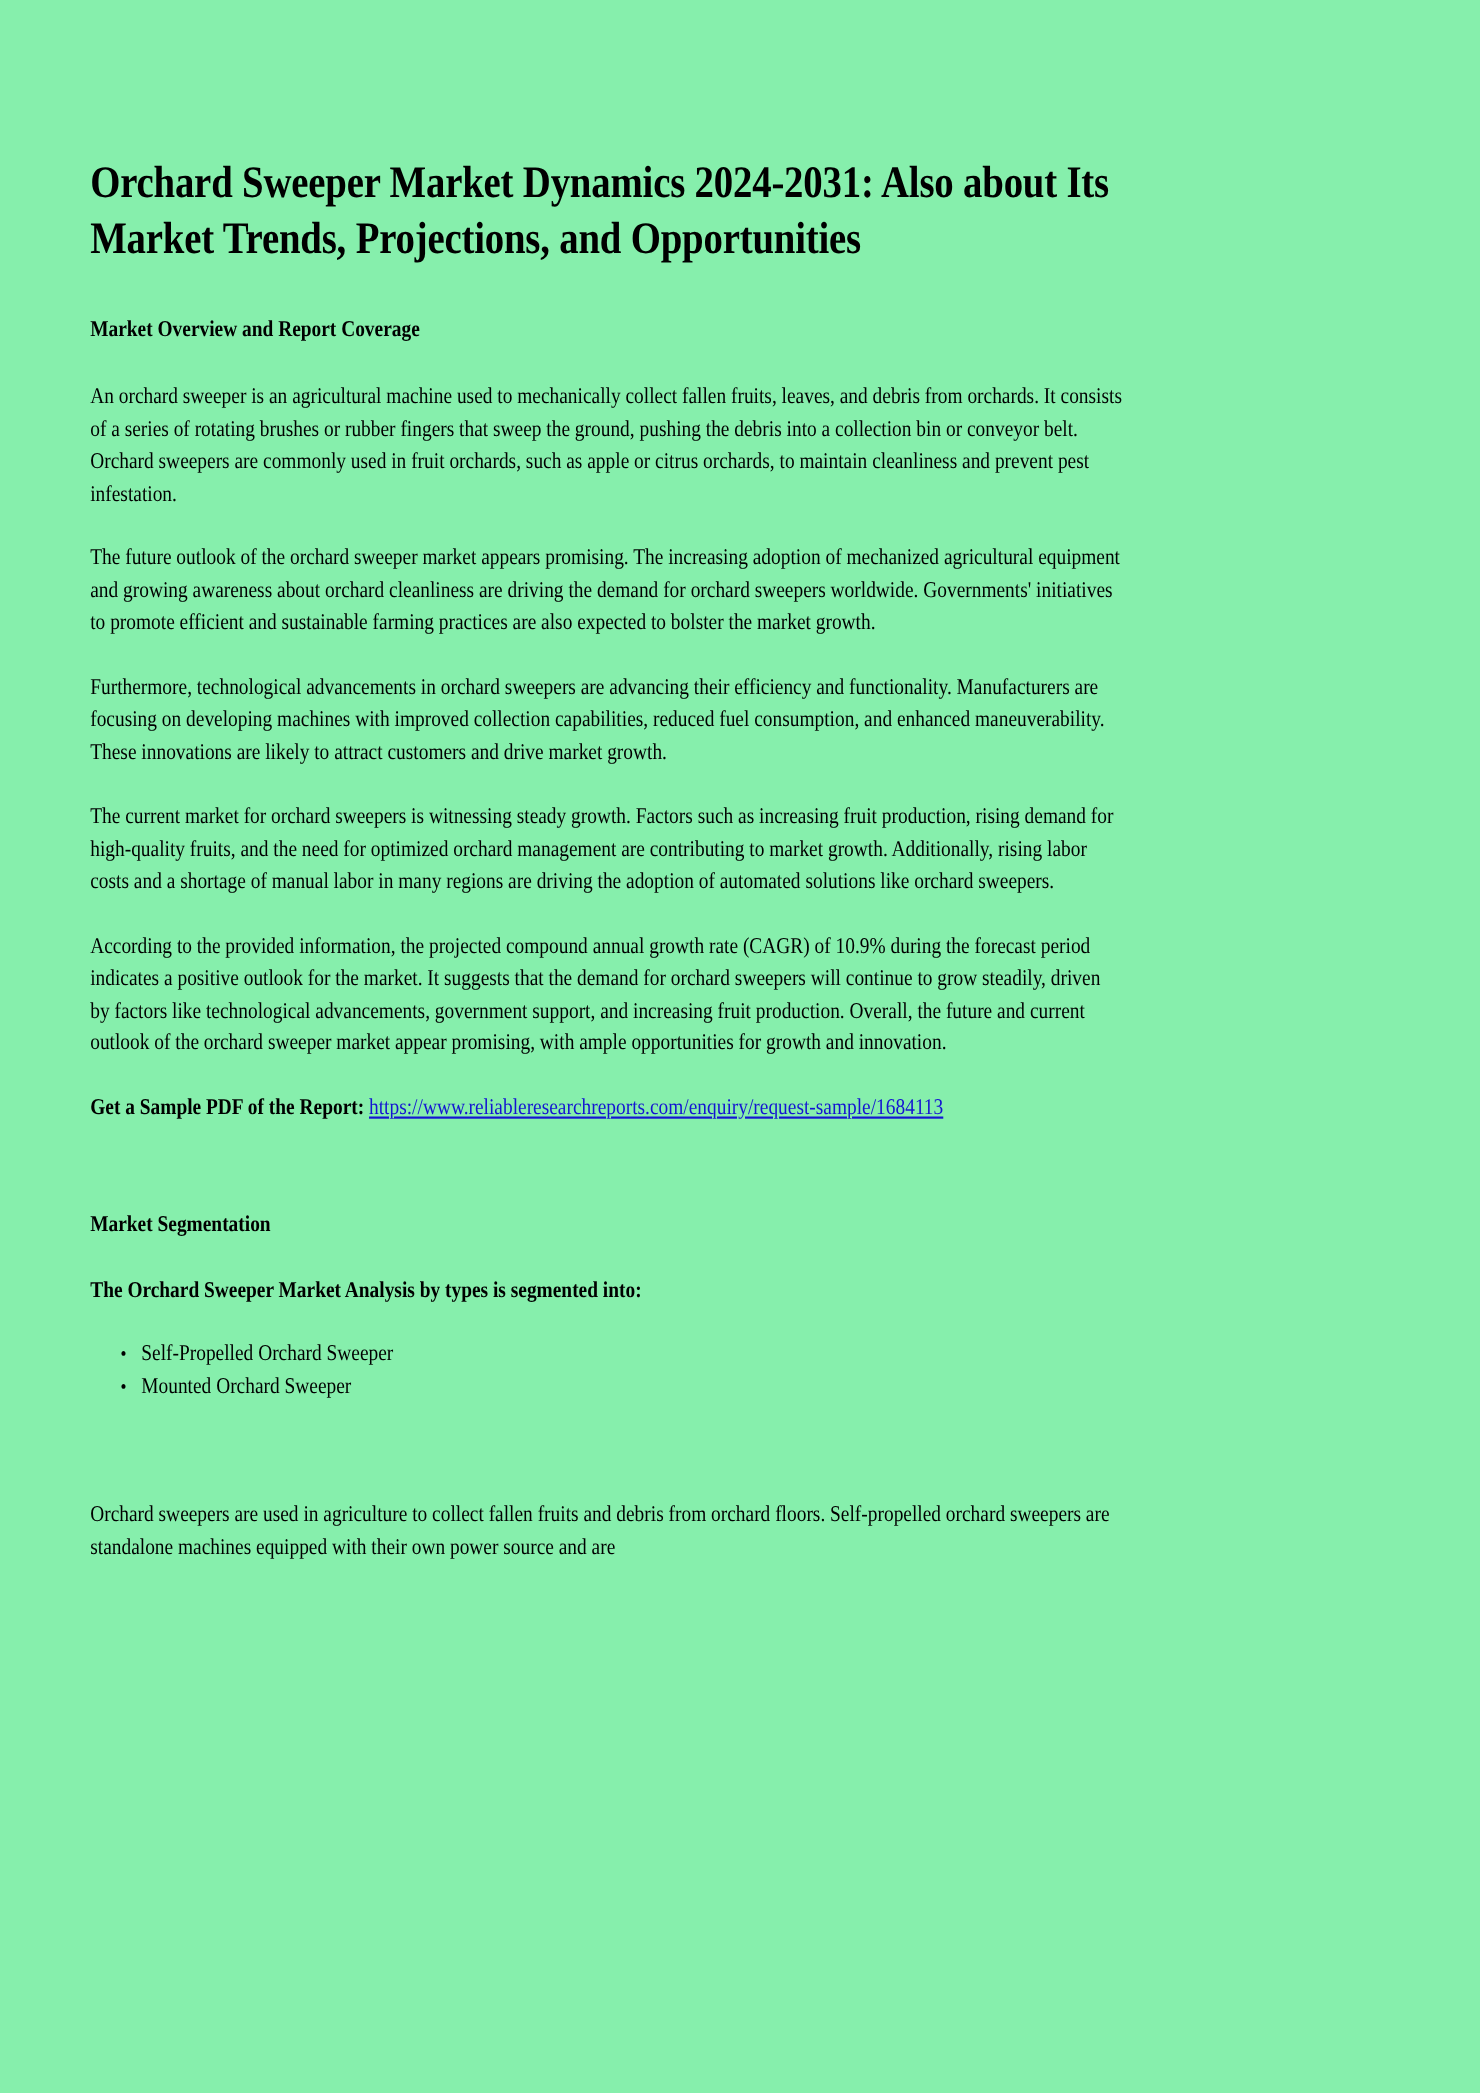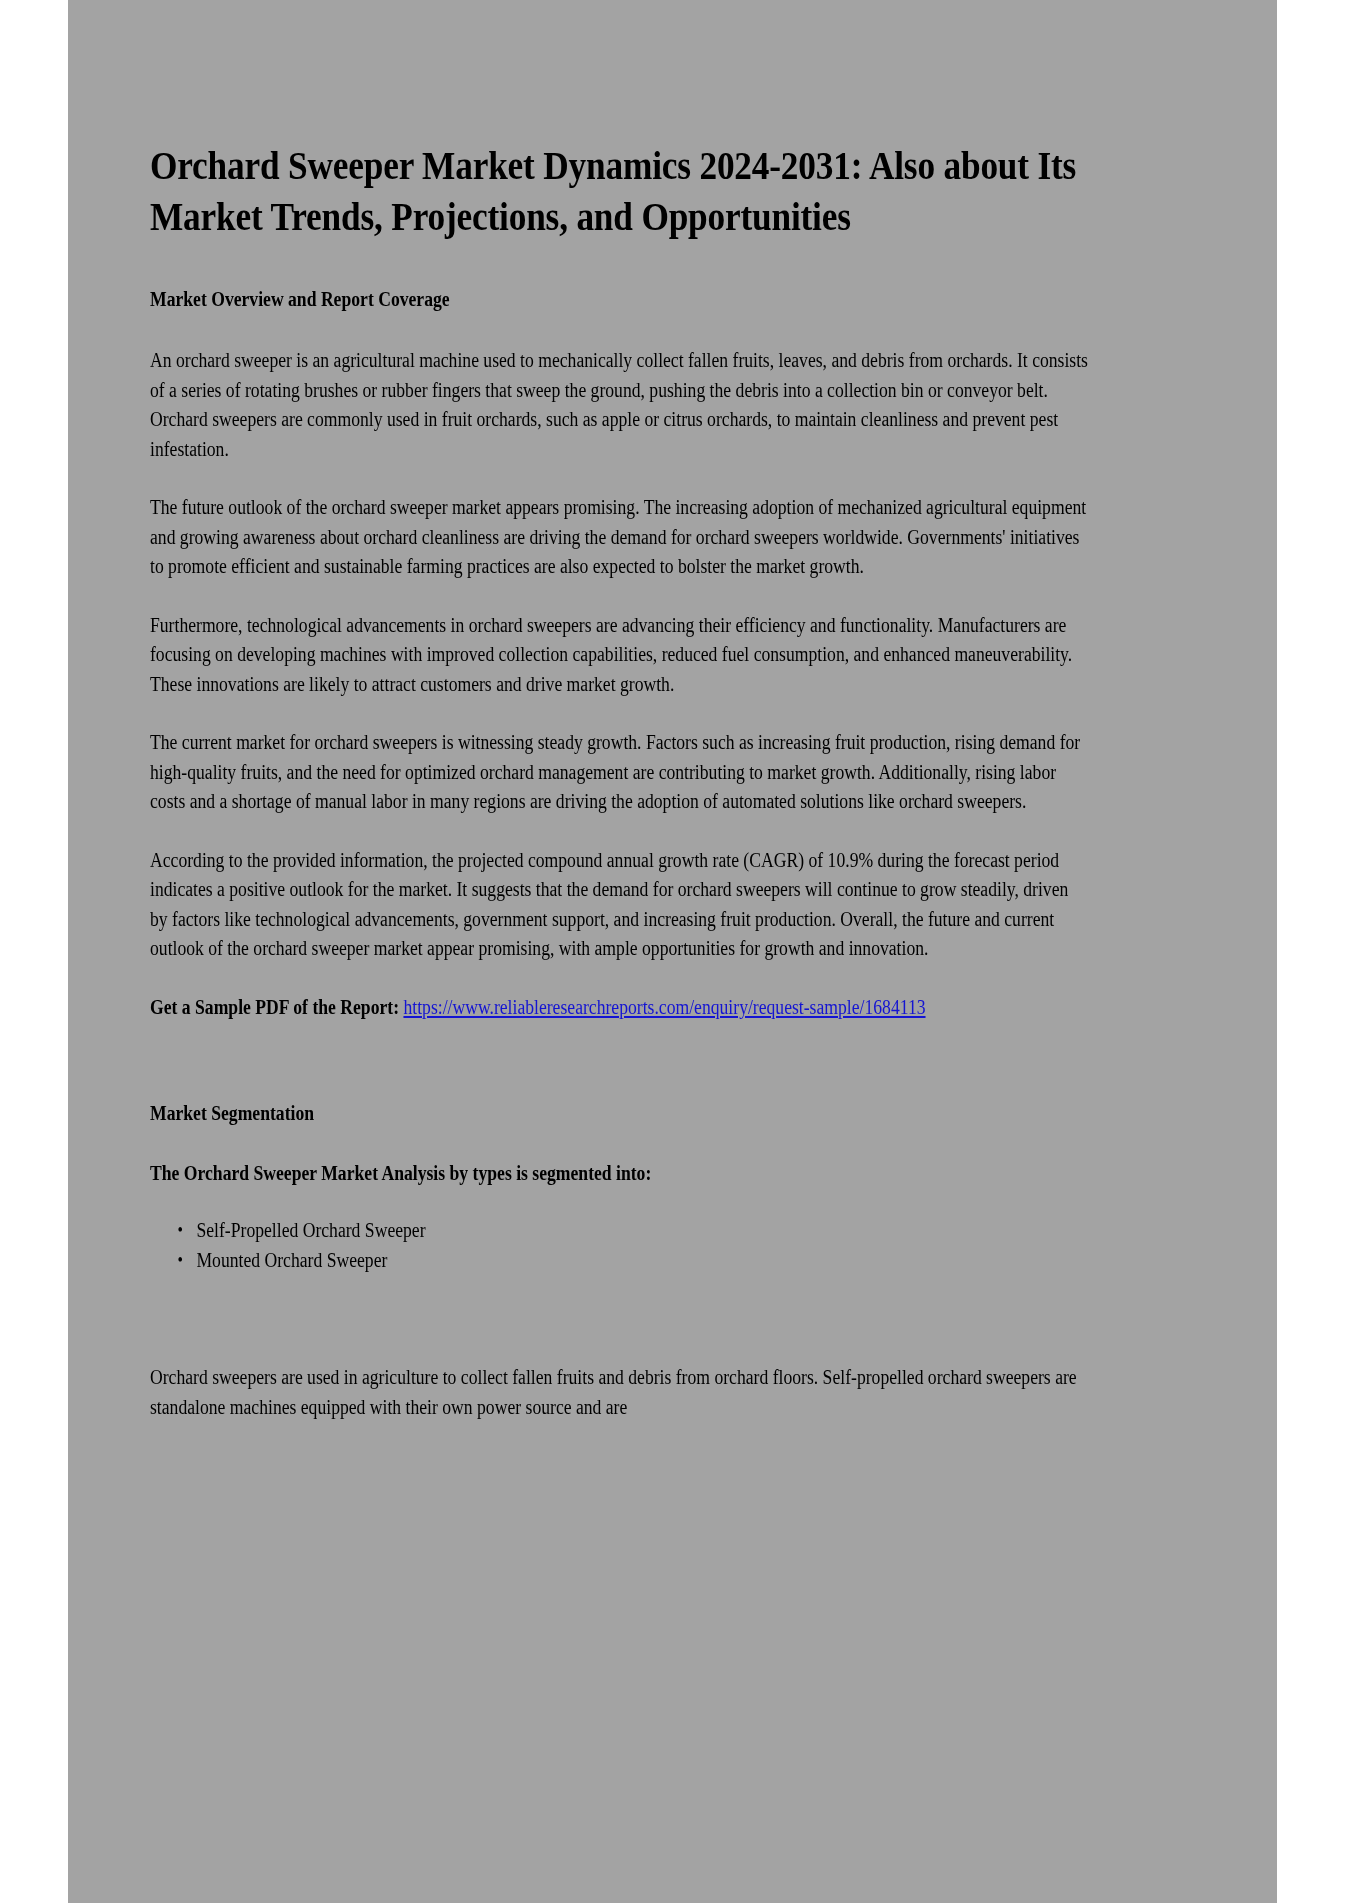--- a/index.html
+++ b/index.html
@@ -7,24 +7,24 @@
     margin: 0;
     padding: 0;
     background: #ffffff;
   }
   body {
     font-family: "Liberation Serif", "DejaVu Serif", serif;
     color: #000000;
   }
   .page {
     position: relative;
-    width: 1209px;
+    width: 1345px;
     height: 1903px;
     margin: 0 auto;
-    background: #a3a3a3;
+    background: #86efac;
     overflow: hidden;
     box-sizing: border-box;
   }
   .content {
     position: absolute;
     left: 82px;
     top: 140px;
     width: 940px;
   }
 

